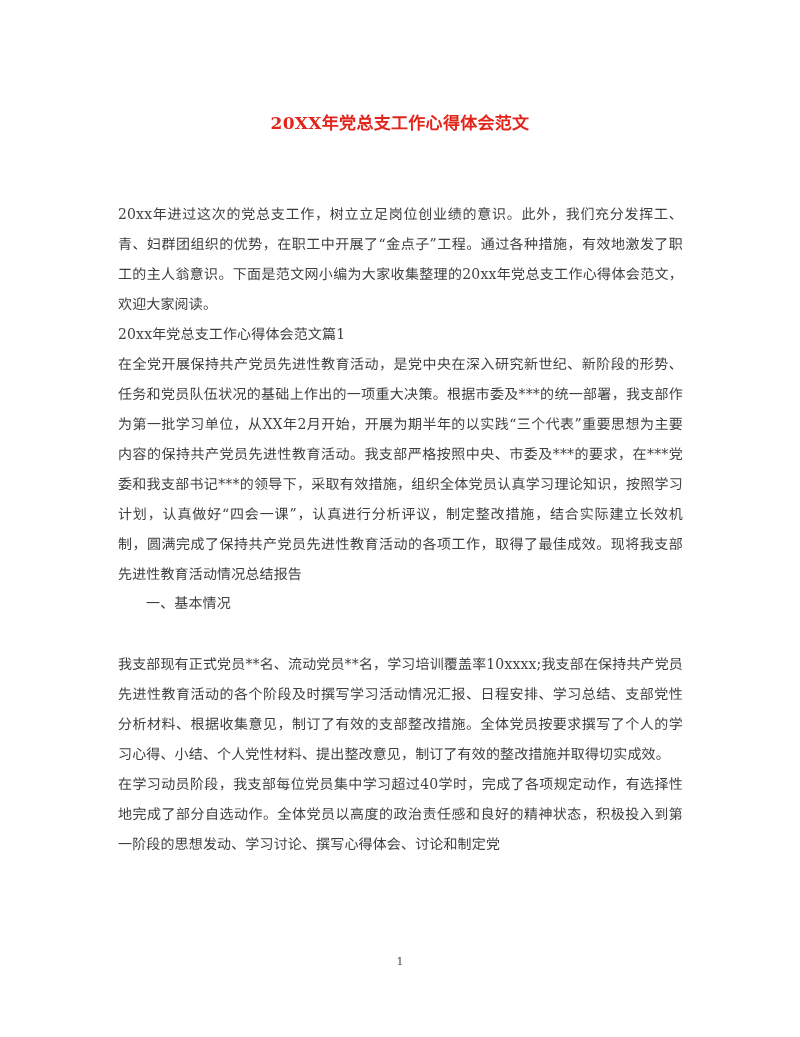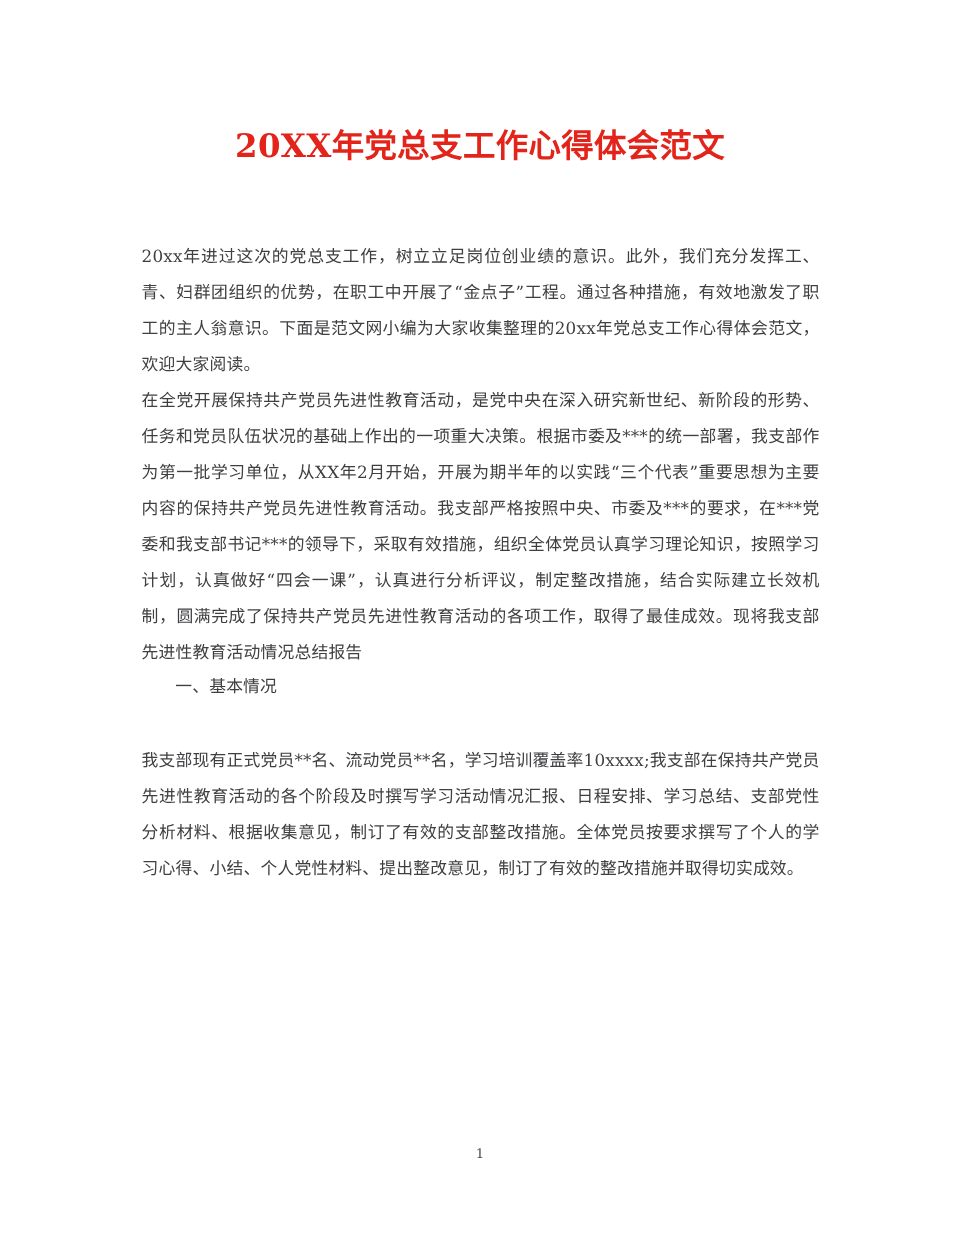--- a/index.html
+++ b/index.html
@@ -19,21 +19,21 @@
     background: #ffffff;
     overflow: hidden;
     box-sizing: border-box;
   }
   .doc-title {
     position: absolute;
     top: 108px;
     left: 0;
     width: 800px;
     text-align: center;
-    font-size: 27px;
+    font-size: 17px;
     font-weight: bold;
     color: #e2241b;
     letter-spacing: 0.3px;
     line-height: 30px;
     white-space: nowrap;
   }
   .content {
     position: absolute;
     top: 199px;
     left: 118px;
@@ -71,27 +71,29 @@
 <body>
 
 <div class="page">
 
   <div class="doc-title">20XX年党总支工作心得体会范文</div>
 
   <div class="content">
 
     <p class="para">20xx年进过这次的党总支工作，树立立足岗位创业绩的意识。此外，我们充分发挥工、青、妇群团组织的优势，在职工中开展了“金点子”工程。通过各种措施，有效地激发了职工的主人翁意识。下面是范文网小编为大家收集整理的20xx年党总支工作心得体会范文，欢迎大家阅读。</p>
 
+    <p class="para">20xx年党总支工作心得体会范文篇1</p>
 
     <p class="para">在全党开展保持共产党员先进性教育活动，是党中央在深入研究新世纪、新阶段的形势、任务和党员队伍状况的基础上作出的一项重大决策。根据市委及***的统一部署，我支部作为第一批学习单位，从XX年2月开始，开展为期半年的以实践“三个代表”重要思想为主要内容的保持共产党员先进性教育活动。我支部严格按照中央、市委及***的要求，在***党委和我支部书记***的领导下，采取有效措施，组织全体党员认真学习理论知识，按照学习计划，认真做好“四会一课”，认真进行分析评议，制定整改措施，结合实际建立长效机制，圆满完成了保持共产党员先进性教育活动的各项工作，取得了最佳成效。现将我支部先进性教育活动情况总结报告</p>
 
     <p class="para indent-2">一、基本情况</p>
 
     <div class="spacer-line"></div>
 
     <p class="para">我支部现有正式党员**名、流动党员**名，学习培训覆盖率10xxxx;我支部在保持共产党员先进性教育活动的各个阶段及时撰写学习活动情况汇报、日程安排、学习总结、支部党性分析材料、根据收集意见，制订了有效的支部整改措施。全体党员按要求撰写了个人的学习心得、小结、个人党性材料、提出整改意见，制订了有效的整改措施并取得切实成效。</p>
 
+    <p class="para">在学习动员阶段，我支部每位党员集中学习超过40学时，完成了各项规定动作，有选择性地完成了部分自选动作。全体党员以高度的政治责任感和良好的精神状态，积极投入到第一阶段的思想发动、学习讨论、撰写心得体会、讨论和制定党</p>
 
   </div>
 
   <div class="page-number">1</div>
 
 </div>
 
 </body></html>

